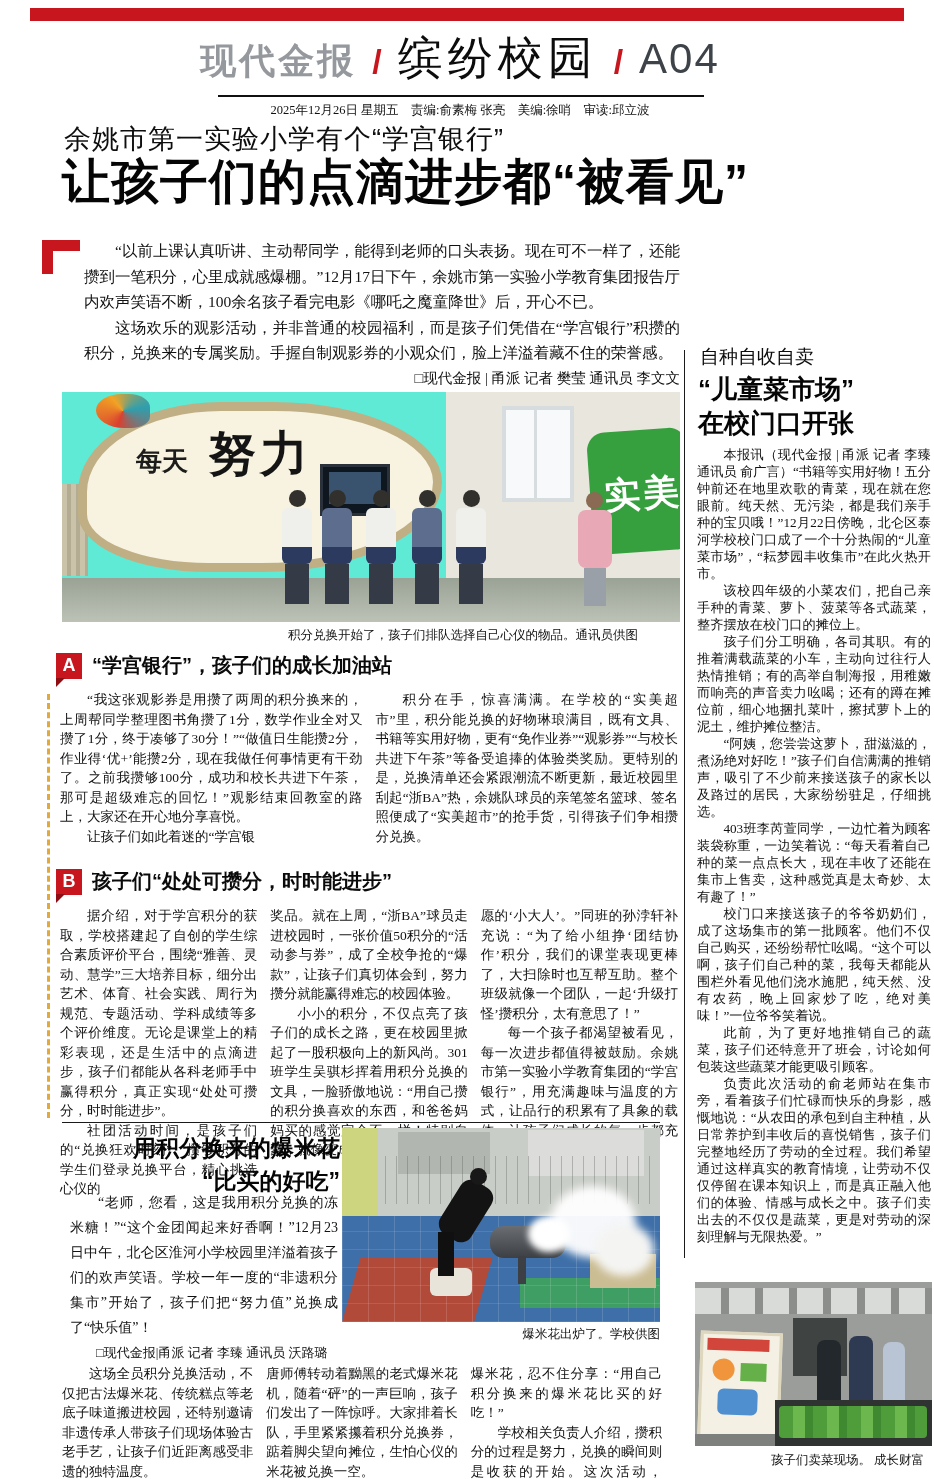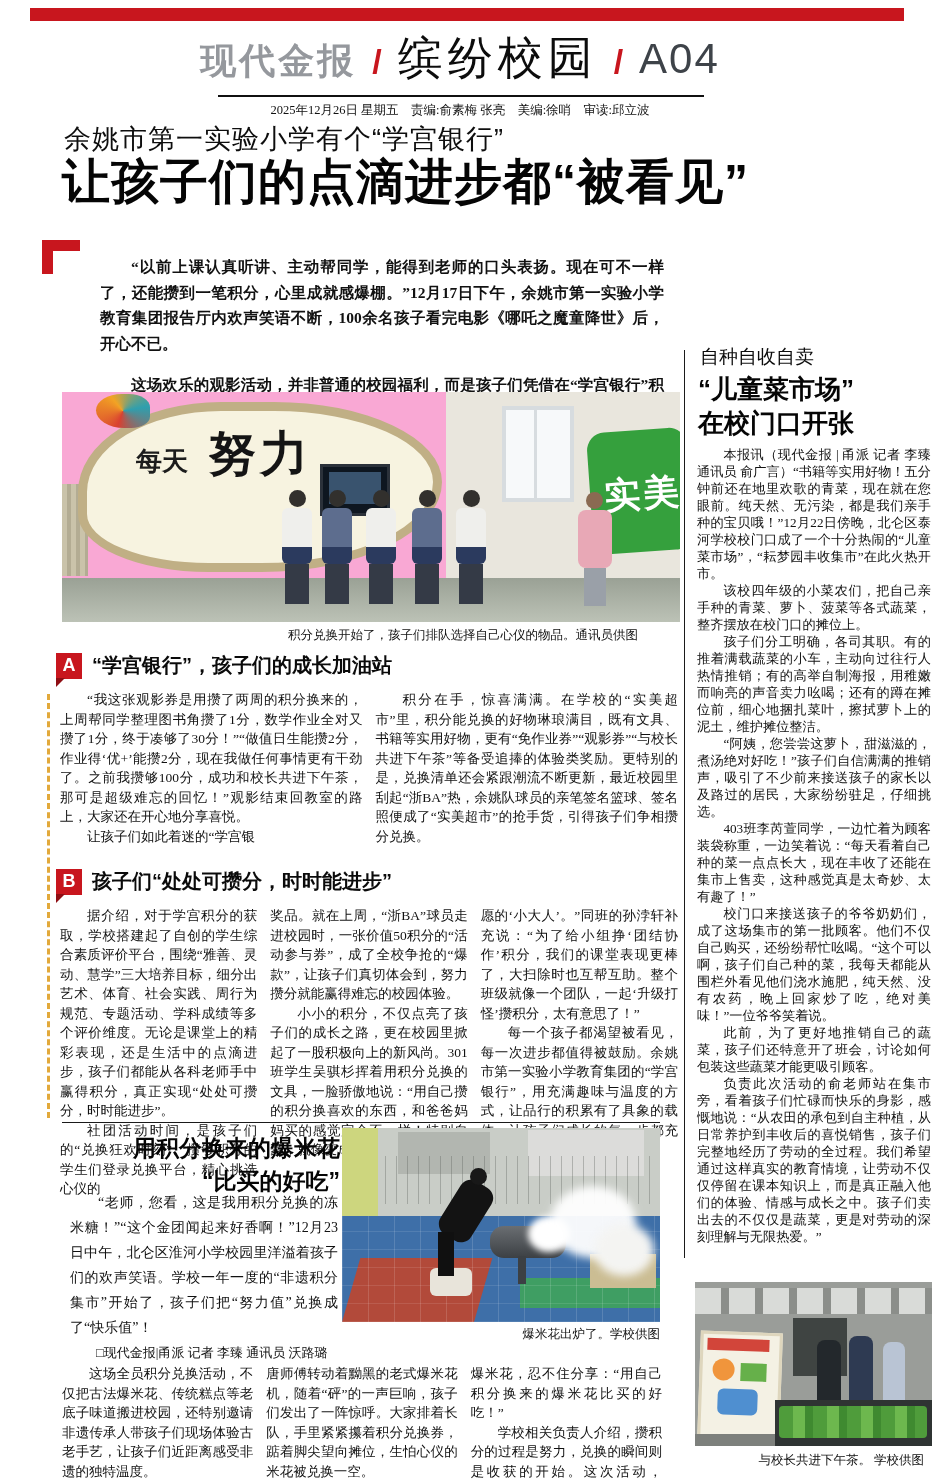--- a/index.html
+++ b/index.html
@@ -18,30 +18,30 @@
   .mh-rule{left:218px;top:95px;width:486px;height:2px;background:#101010;}
   .dateline{left:150px;top:102px;width:620px;text-align:center;font-size:12.5px;color:#101010;}
 
   
   .kicker{left:64px;top:121px;font-size:27px;color:#0e0e0e;letter-spacing:1px;}
   .headline{left:62px;top:150px;font-size:48px;font-weight:900;color:#050505;letter-spacing:1px;}
 
   
   .lead-corner{left:42px;top:240px;width:27px;height:23px;border-top:11px solid #c8161e;border-left:11px solid #c8161e;}
   .lead{left:84px;top:238px;width:596px;font-size:15.5px;line-height:25.5px;text-align:justify;}
-  .lead p{margin:16px;text-indent:2em;font-weight:bold;}
+  .lead p{margin:0;text-indent:2em;}
   .byline-line{margin:0;text-align:right;font-size:14.5px;}
 
   
   .photo{overflow:hidden;}
   .photo *{position:absolute;}
   .caption{font-size:12.5px;color:#101010;}
 
   
-  .main-photo{left:62px;top:392px;width:618px;height:230px;background:#f9a8d4;}
+  .main-photo{left:62px;top:392px;width:618px;height:230px;background:#5eead4;}
   .mp-wall-right{left:384px;top:0;width:234px;height:196px;background:#e9e6dd;}
   .mp-floor{left:0;bottom:0;width:618px;height:44px;background:linear-gradient(#9aa195,#bcc2b6);}
   .mp-radiator{left:0;top:92px;width:26px;height:92px;background:repeating-linear-gradient(90deg,#cac3aa 0 5px,#b3ac93 5px 9px);}
   .mp-cloud{left:16px;top:10px;width:346px;height:152px;background:#f7f3e0;border:9px solid #c0af85;
             border-radius:46% 54% 58% 42% / 62% 55% 62% 40%;}
   .mp-bird{left:34px;top:2px;width:54px;height:34px;background:conic-gradient(from 200deg,#d94030,#f2a324,#2f9fae,#d94030);border-radius:55% 45% 40% 60%;}
   .mp-t1{left:74px;top:52px;font-size:26px;font-weight:900;color:#1c1c1c;}
   .mp-t2{left:146px;top:30px;font-size:48px;font-weight:900;color:#141414;letter-spacing:4px;}
   .mp-t3{left:262px;top:96px;font-size:20px;font-weight:bold;color:#1c1c1c;}
   .mp-tv{left:258px;top:72px;width:64px;height:46px;background:#0e1620;border:3px solid #2b313a;}
@@ -272,21 +272,21 @@
       <div class="vp-art3"></div>
     </div>
     <div class="vp-fig1"></div>
     <div class="vp-fig2"></div>
     <div class="vp-fig3"></div>
     <div class="vp-ground"></div>
     <div class="vp-table">
       <div class="vp-veg"></div>
     </div>
   </div>
-  <div class="abs caption veg-caption">与校长共进下午茶。 学校供图</div>
+  <div class="abs caption veg-caption">孩子们卖菜现场。 成长财富</div>
 
   <div class="abs b-rule"></div>
   <div class="abs ba-head sans">
     <div>用积分换来的爆米花</div>
     <div>“比买的好吃”</div>
   </div>
   <div class="abs ba-lead">
     <p>“老师，您看，这是我用积分兑换的冻米糖！”“这个金团闻起来好香啊！”12月23日中午，北仑区淮河小学校园里洋溢着孩子们的欢声笑语。学校一年一度的“非遗积分集市”开始了，孩子们把“努力值”兑换成了“快乐值”！</p>
     <p class="ba-byline">□现代金报|甬派 记者 李臻 通讯员 沃路璐</p>
   </div>

